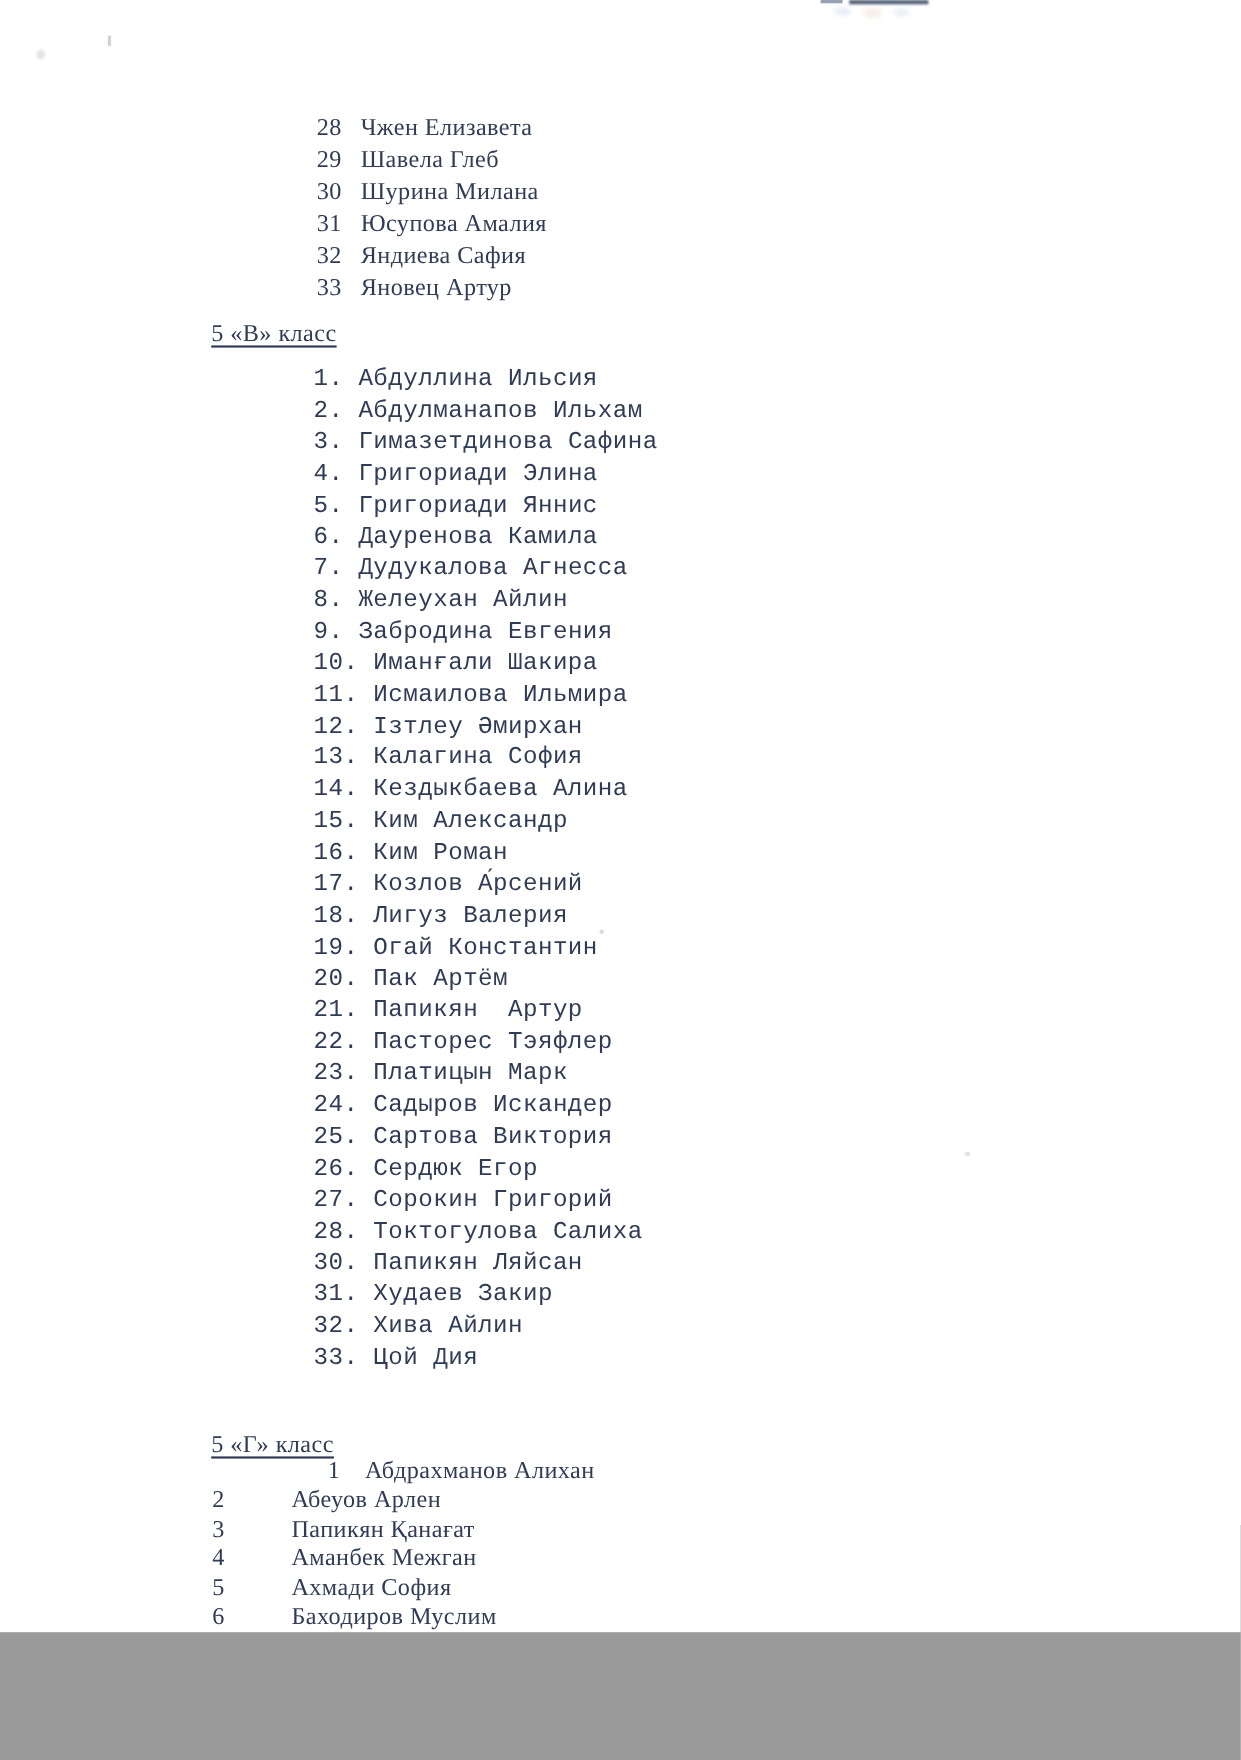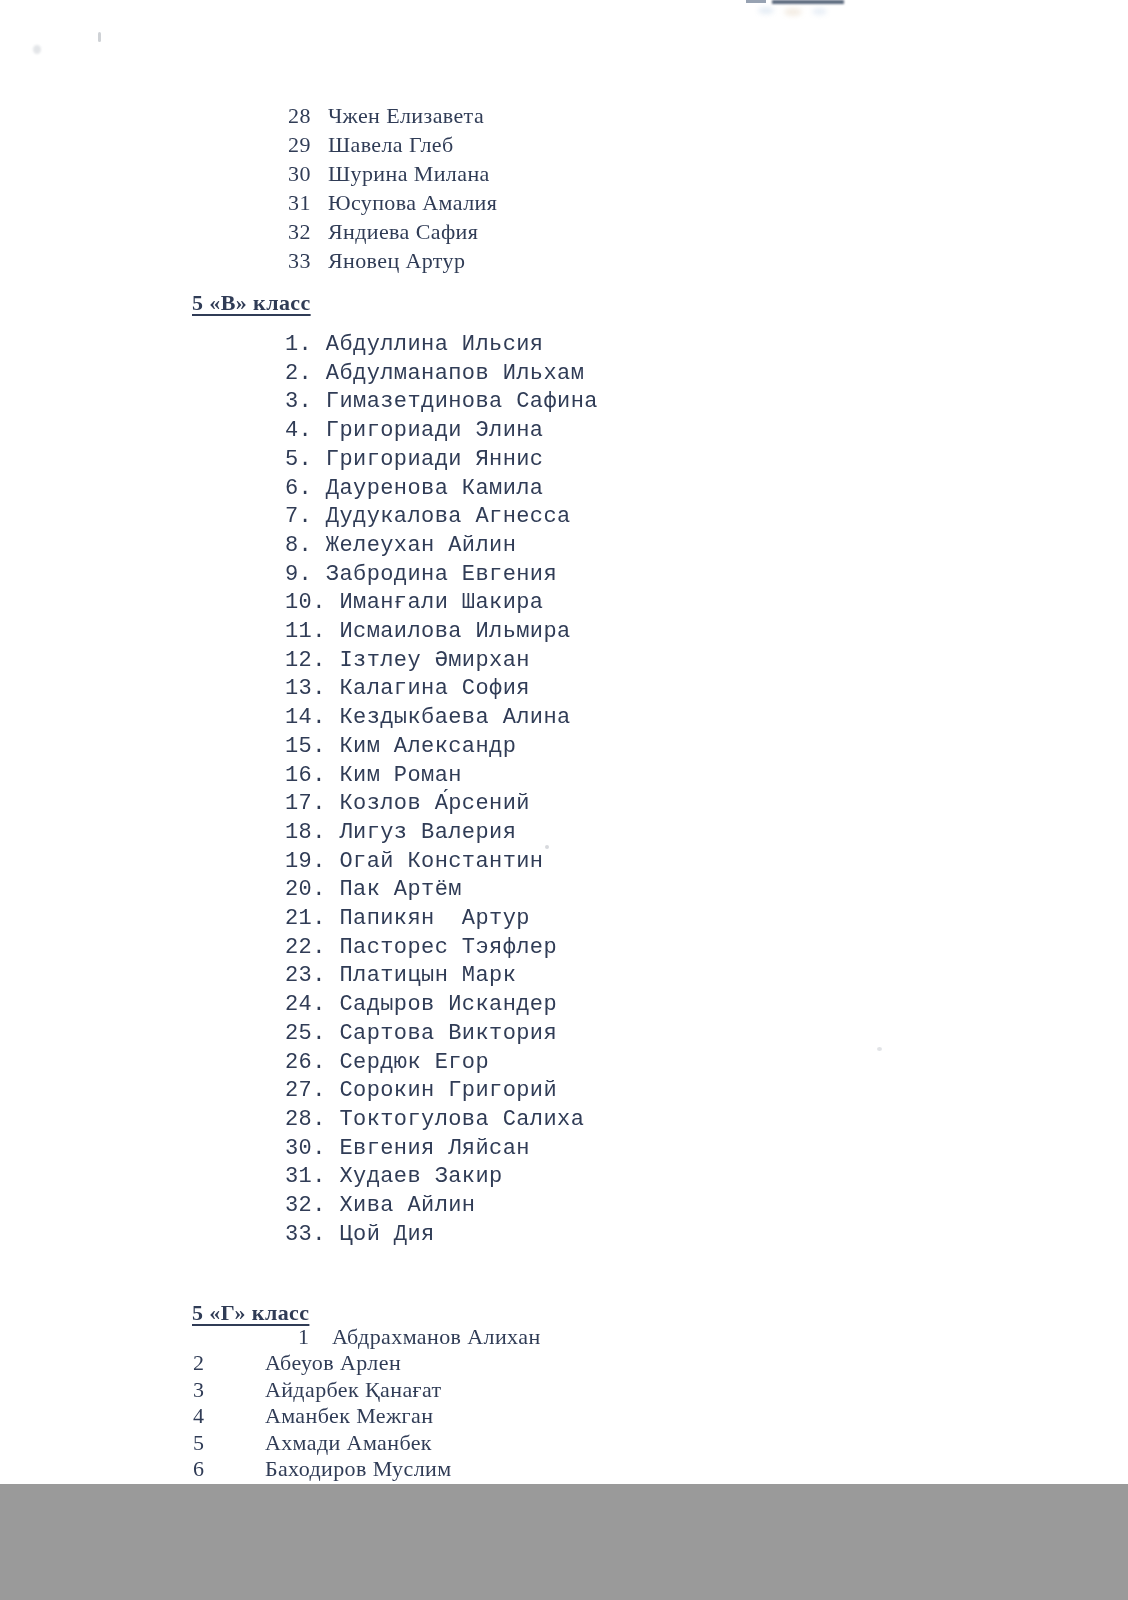--- a/index.html
+++ b/index.html
@@ -30,21 +30,20 @@
   .glist{left:193px;top:1324px;line-height:26.4px;}
   .glist .num{width:66px;}
   .glist .row:first-child{margin-left:105px;}
   .glist .row:first-child .num{width:28px;}
 
   .heading{
     position:absolute;
     text-decoration:underline;
     text-decoration-thickness:1.5px;
     text-underline-offset:4px;
-    font-weight:bold;
   }
   .heading-v{left:192px;top:290px;}
   .heading-g{left:192px;top:1300px;}
 
   
   .scan-bar-a{position:absolute;left:746px;top:0;width:20px;height:3px;background:#61718a;opacity:.65;filter:blur(.7px);}
   .scan-bar-b{position:absolute;left:772px;top:0;width:72px;height:4px;background:#3c4d66;opacity:.85;filter:blur(.8px);}
   .scan-smudge-1{position:absolute;left:758px;top:7px;width:16px;height:7px;background:#a9c2de;opacity:.30;filter:blur(2.5px);border-radius:50%;}
   .scan-smudge-2{position:absolute;left:784px;top:8px;width:18px;height:8px;background:#e3d3bd;opacity:.40;filter:blur(2.5px);border-radius:50%;}
   .scan-smudge-3{position:absolute;left:812px;top:8px;width:15px;height:7px;background:#b5c9e2;opacity:.30;filter:blur(2.5px);border-radius:50%;}
@@ -101,30 +100,30 @@
       <div class="row"><span class="num">19.</span> <span class="name">Огай Константин</span></div>
       <div class="row"><span class="num">20.</span> <span class="name">Пак Артём</span></div>
       <div class="row"><span class="num">21.</span> <span class="name">Папикян  Артур</span></div>
       <div class="row"><span class="num">22.</span> <span class="name">Пасторес Тэяфлер</span></div>
       <div class="row"><span class="num">23.</span> <span class="name">Платицын Марк</span></div>
       <div class="row"><span class="num">24.</span> <span class="name">Садыров Искандер</span></div>
       <div class="row"><span class="num">25.</span> <span class="name">Сартова Виктория</span></div>
       <div class="row"><span class="num">26.</span> <span class="name">Сердюк Егор</span></div>
       <div class="row"><span class="num">27.</span> <span class="name">Сорокин Григорий</span></div>
       <div class="row"><span class="num">28.</span> <span class="name">Токтогулова Салиха</span></div>
-      <div class="row"><span class="num">30.</span> <span class="name">Евгения Ляйсан</span></div>
+      <div class="row"><span class="num">30.</span> <span class="name">Папикян Ляйсан</span></div>
       <div class="row"><span class="num">31.</span> <span class="name">Худаев Закир</span></div>
       <div class="row"><span class="num">32.</span> <span class="name">Хива Айлин</span></div>
       <div class="row"><span class="num">33.</span> <span class="name">Цой Дия</span></div>
     </div>
 
   <div class="heading heading-g">5 «Г» класс</div>
 
   <div class="list glist">
       <div class="row"><span class="num">1</span> <span class="name">Абдрахманов Алихан</span></div>
       <div class="row"><span class="num">2</span> <span class="name">Абеуов Арлен</span></div>
-      <div class="row"><span class="num">3</span> <span class="name">Айдарбек Қанағат</span></div>
+      <div class="row"><span class="num">3</span> <span class="name">Папикян Қанағат</span></div>
       <div class="row"><span class="num">4</span> <span class="name">Аманбек Межган</span></div>
-      <div class="row"><span class="num">5</span> <span class="name">Ахмади Аманбек</span></div>
+      <div class="row"><span class="num">5</span> <span class="name">Ахмади София</span></div>
       <div class="row"><span class="num">6</span> <span class="name">Баходиров Муслим</span></div>
     </div>
 
 </div>
 
 </body></html>

